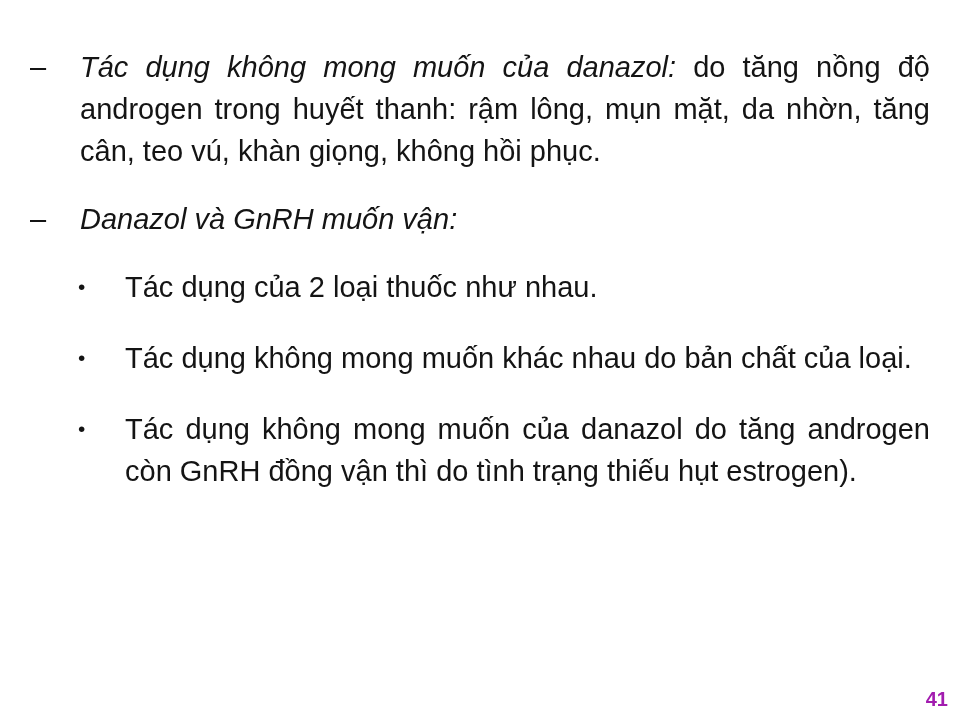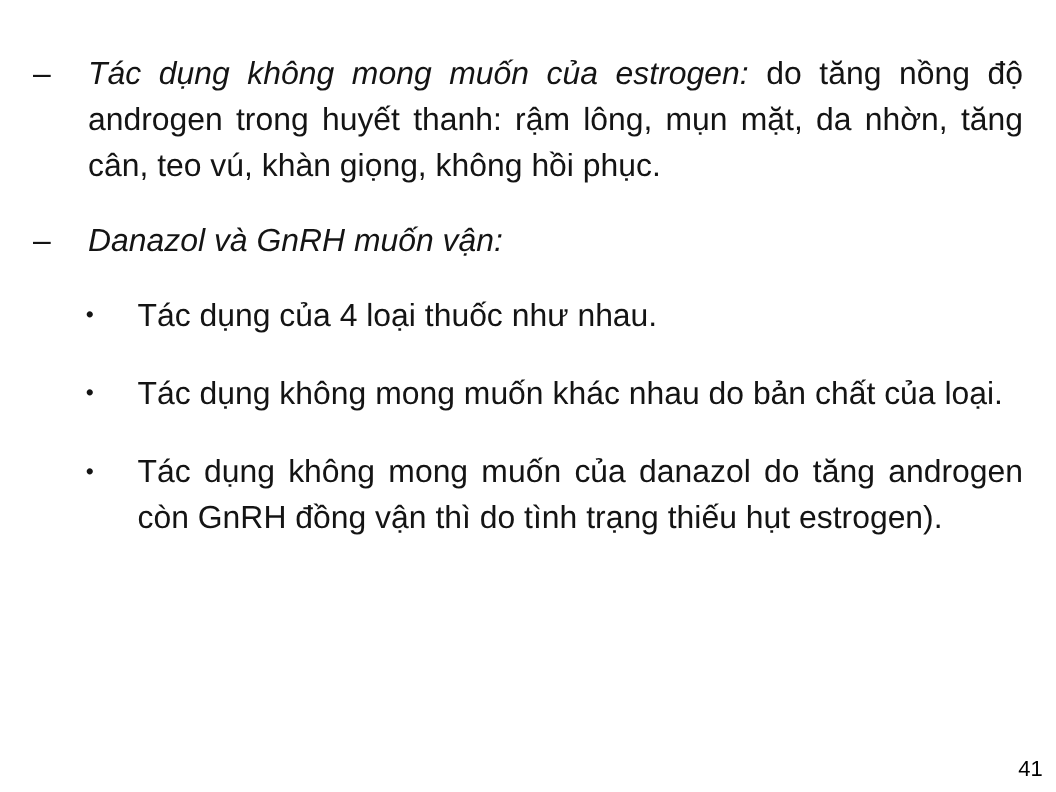--- a/index.html
+++ b/index.html
@@ -47,42 +47,43 @@
   .item-l2 .text {
     text-align: justify;
   }
   em { font-style: italic; }
   .page-number {
     position: absolute;
     right: 12px;
     bottom: 10px;
     font-size: 20px;
     line-height: 22px;
-    color: #000000;
+    color: #a21caf;
+    font-weight: bold;
   }
 </style>
 </head>
 <body>
 
 <div class="slide">
   <div class="content">
 
     <div class="item-l1">
       <span class="marker">–</span>
-      <p class="text"><em>Tác dụng không mong muốn của estrogen:</em><span> do tăng nồng độ androgen trong huyết thanh: rậm lông, mụn mặt, da nhờn, tăng cân, teo vú, khàn giọng, không hồi phục.</span></p>
+      <p class="text"><em>Tác dụng không mong muốn của danazol:</em><span> do tăng nồng độ androgen trong huyết thanh: rậm lông, mụn mặt, da nhờn, tăng cân, teo vú, khàn giọng, không hồi phục.</span></p>
     </div>
 
     <div class="item-l1">
       <span class="marker">–</span>
       <p class="text"><em>Danazol và GnRH muốn vận:</em></p>
     </div>
 
     <div class="item-l2">
       <span class="marker">•</span>
-      <p class="text">Tác dụng của 4 loại thuốc như nhau.</p>
+      <p class="text">Tác dụng của 2 loại thuốc như nhau.</p>
     </div>
 
     <div class="item-l2">
       <span class="marker">•</span>
       <p class="text">Tác dụng không mong muốn khác nhau do bản chất của loại.</p>
     </div>
 
     <div class="item-l2">
       <span class="marker">•</span>
       <p class="text">Tác dụng không mong muốn của danazol do tăng androgen còn GnRH đồng vận thì do tình trạng thiếu hụt estrogen).</p>

